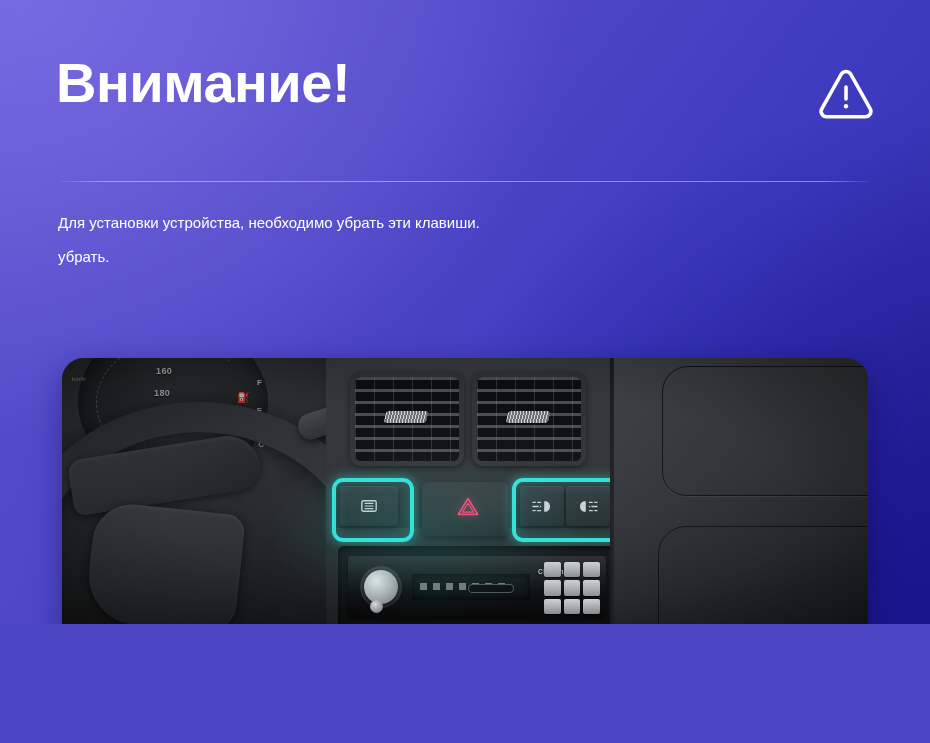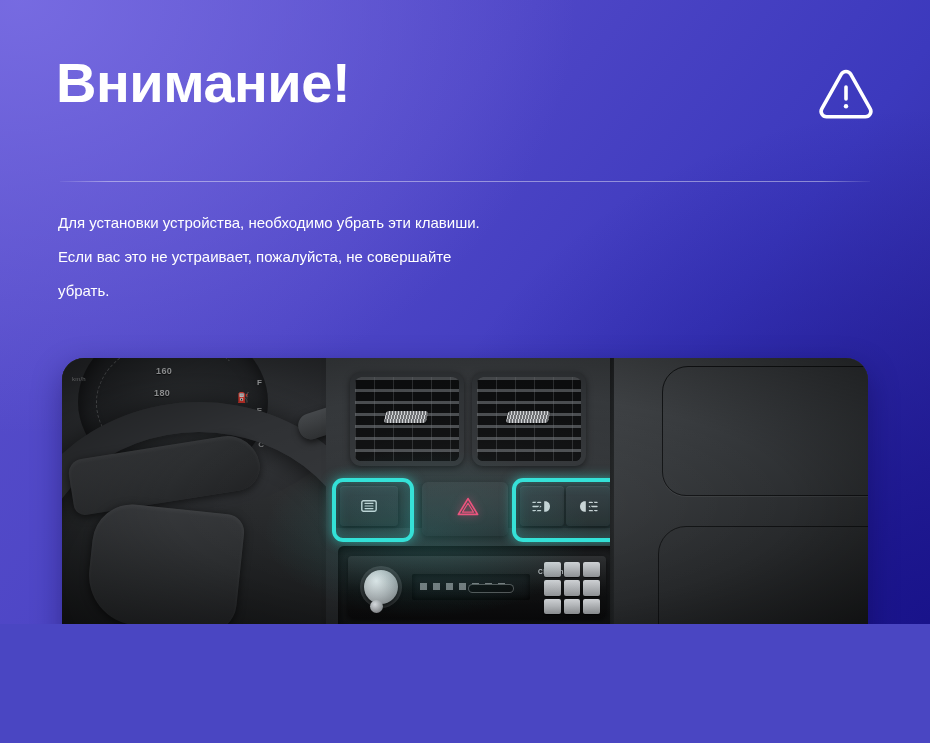--- a/index.html
+++ b/index.html
@@ -444,21 +444,20 @@
         <path d="M32 25v12" stroke="#ffffff" stroke-width="3.6" stroke-linecap="round"></path>
         <circle cx="32" cy="44.2" r="2.2" fill="#ffffff"></circle>
       </svg>
     </div>
   </div>
 
   <div class="divider"></div>
 
   <p class="body-copy">
     <span class="line">Для установки устройства, необходимо убрать эти клавиши.</span>
-    <span class="line">Если вас это не устраивает, пожалуйста, не совершайте</span>
     <span class="line">убрать.</span>
   </p>
 
   <div class="photo-frame">
     <div class="photo">
 
       <div class="cluster-shadow"></div>
 
       <div class="gauge">
         <div class="arc"></div>

